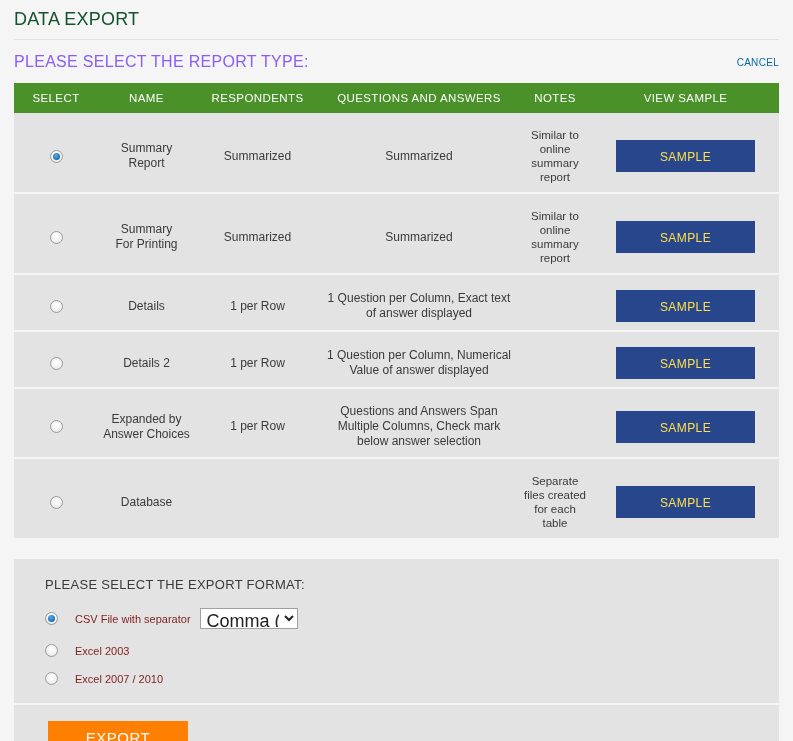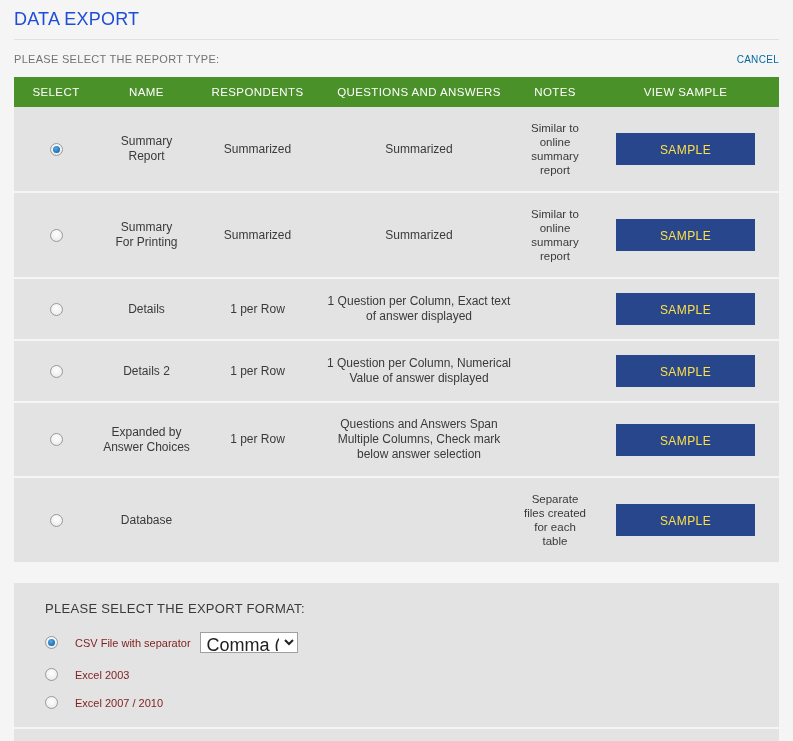--- a/index.html
+++ b/index.html
@@ -22,40 +22,40 @@
     box-sizing: border-box;
   }
 
   
   .title-bar {
     padding: 8px 14px 9px 14px;
   }
   .page-title {
     font-size: 18px;
     font-weight: normal;
-    color: #1d4ed8;
+    color: #14532d;
     letter-spacing: 0.2px;
     line-height: 22px;
   }
   .title-divider {
     height: 1px;
     background: #e0e0e0;
     margin: 0 14px;
   }
 
   
   .subheader {
     display: flex;
     align-items: center;
     justify-content: space-between;
     padding: 13px 14px 12px 14px;
   }
   .subheader-label {
-    font-size: 11px;
-    color: #737373;
+    font-size: 16px;
+    color: #8b5cf6;
     letter-spacing: 0.3px;
   }
   .cancel-link {
     font-size: 10px;
     color: #0369a1;
     letter-spacing: 0.3px;
     cursor: pointer;
     text-decoration: none;
   }
 
@@ -90,22 +90,23 @@
     border-bottom: 2px solid #f5f5f5;
     min-height: 55px;
   }
   .trow:last-child { border-bottom: none; }
 
   .td {
     font-size: 12px;
     color: #3a3a3a;
     text-align: center;
     box-sizing: border-box;
-    padding: 14px 4px;
+    padding: 8px 4px;
     line-height: 15px;
+    margin-top: 7px;
   }
   .td.notes {
     font-size: 11.5px;
     line-height: 14px;
     color: #3a3a3a;
   }
 
   
   .radio {
     width: 13px;

